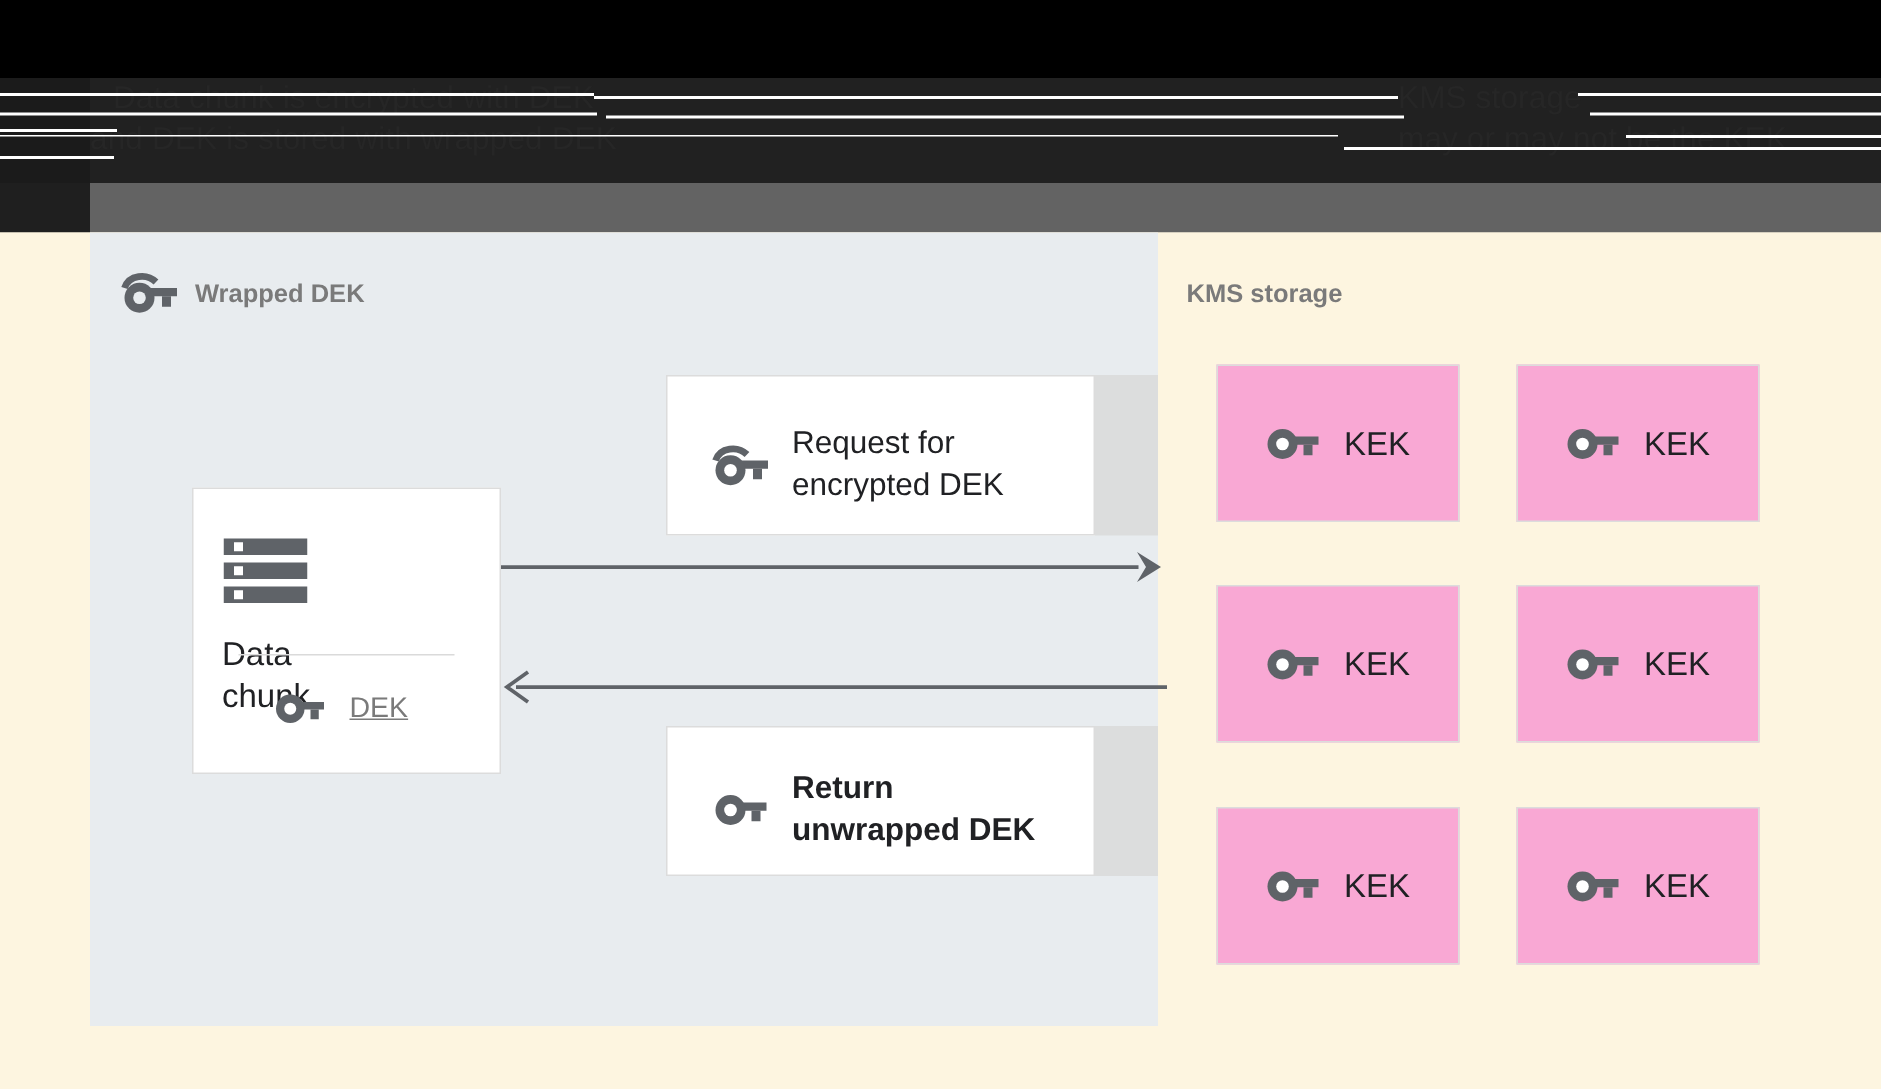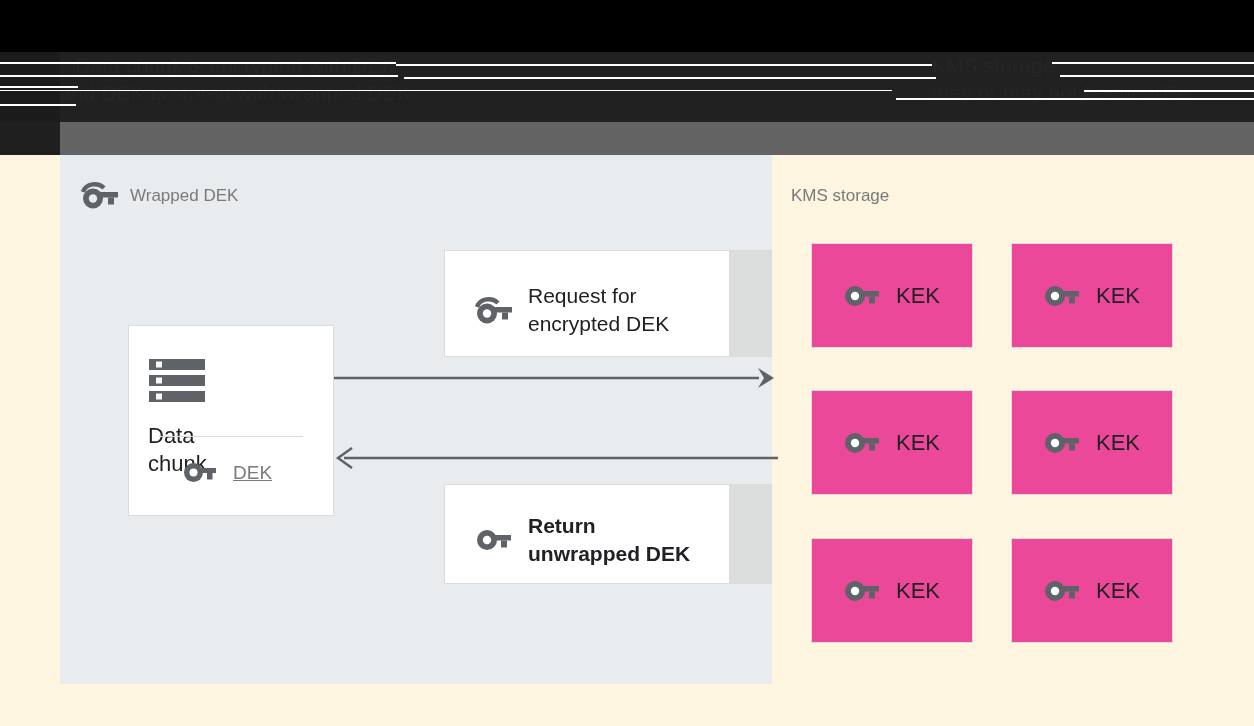--- a/index.html
+++ b/index.html
@@ -23,21 +23,21 @@
   .hdr-left{left:60px;top:52px;text-align:center;}
   .hdr-right{left:932px;top:52px;}
   .scan{position:absolute;background:#fff;height:1.5px;}
   .top-gray{position:absolute;left:60px;top:122px;width:1194px;height:33px;background:#636363;}
   .top-gray-lf{position:absolute;left:0;top:122px;width:60px;height:33px;background:#1f1f1f;}
 
   
   .panel-cream{position:absolute;left:0;top:155px;width:1254px;height:571px;background:#fdf5e0;}
   .panel-blue{position:absolute;left:60px;top:155px;width:712px;height:529px;background:#e8ecef;}
   .panel-title{
-    position:absolute;color:#7a7a7a;font-size:17px;line-height:20px;
+    position:absolute;color:#7a7a7a;font-size:17px;line-height:20px;font-weight:bold;
   }
   .title-wrapped{left:130px;top:186px;}
   .title-kms{left:791px;top:186px;}
 
   
   .icn{display:inline-block;vertical-align:middle;}
 
   
   .card{
     position:absolute;background:#fff;border:1px solid #dcdcdc;
@@ -59,21 +59,21 @@
 
   
   .dc-card{left:128px;top:325px;width:206px;height:191px;}
   .dc-top{left:148px;top:358px;display:flex;align-items:center;gap:18px;flex-direction:column;}
   .dc-label{color:#202124;font-size:22px;line-height:28px;white-space:pre-line;}
   .dc-div{position:absolute;left:159px;top:436px;width:144px;height:1px;background:#dadada;}
   .dc-dek{left:183px;top:460px;display:flex;align-items:center;gap:16px;}
   .dc-dek-label{color:#7a7a7a;font-size:19px;line-height:24px;text-decoration:underline;}
 
   
-  .kek{position:absolute;width:162px;height:105px;background:#ec4899;border:1px solid #dcdcdc;box-sizing:border-box;}
+  .kek{position:absolute;width:162px;height:105px;background:#f9a8d4;border:1px solid #dcdcdc;box-sizing:border-box;}
   .kek-inner{position:absolute;left:0;top:0;width:100%;height:100%;display:flex;align-items:center;justify-content:center;gap:16px;}
   .kek-label{color:#202124;font-size:22px;line-height:26px;}
 
   
   .arrow{position:absolute;}
 </style>
 </head>
 <body>
 
 <div class="stage">

